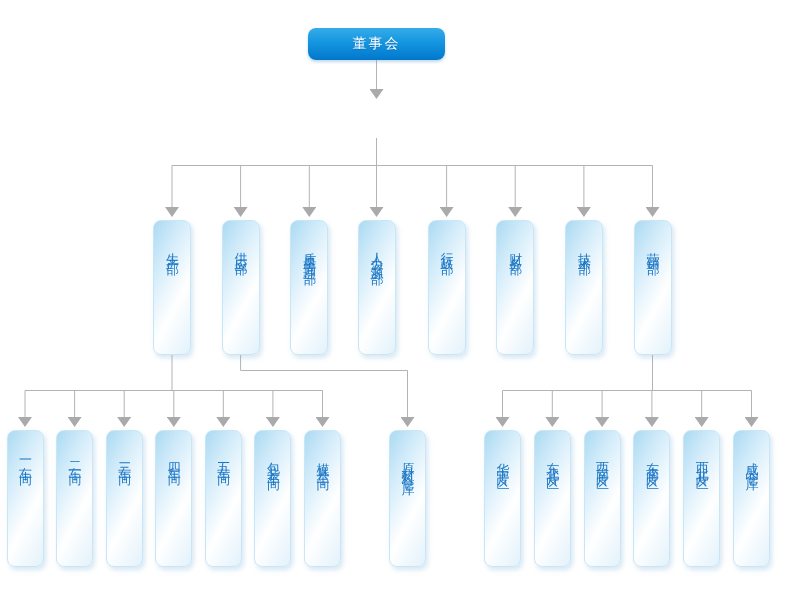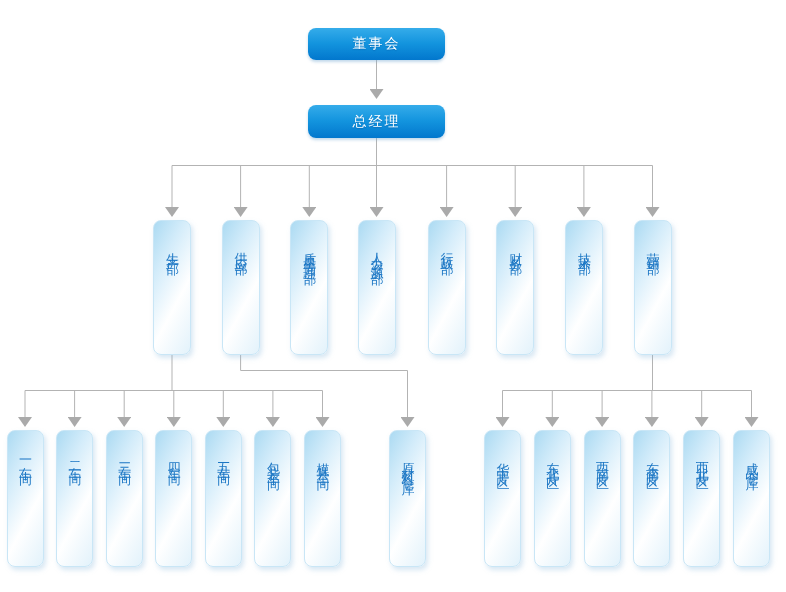--- a/index.html
+++ b/index.html
@@ -76,23 +76,20 @@
       <path d="M602.1,390.5 V426" marker-end="url(#arw)"></path>
       <path d="M651.9,390.5 V426" marker-end="url(#arw)"></path>
       <path d="M701.7,390.5 V426" marker-end="url(#arw)"></path>
       <path d="M751.5,390.5 V426" marker-end="url(#arw)"></path>
     </g>
   </svg>
 
   <div class="topnode" style="left:308px;top:28px;height:32px">
     <span>董事会</span>
   </div>
-  <div class="topnode" style="left:308px;top:105px;height:33px">
-    <span>总经理</span>
-  </div>
 
   <div class="vnode dept" style="left:153px">
     <span class="vlabel">生产部</span>
   </div>
   <div class="vnode dept" style="left:221.6px">
     <span class="vlabel">供应部</span>
   </div>
   <div class="vnode dept" style="left:290.3px">
     <span class="vlabel">质量管理部</span>
   </div>

